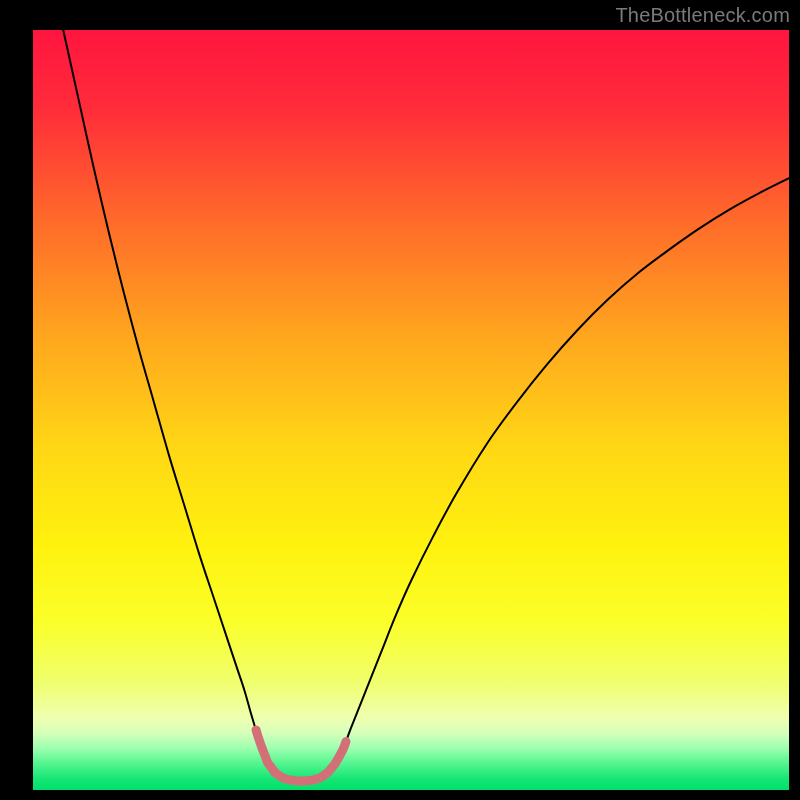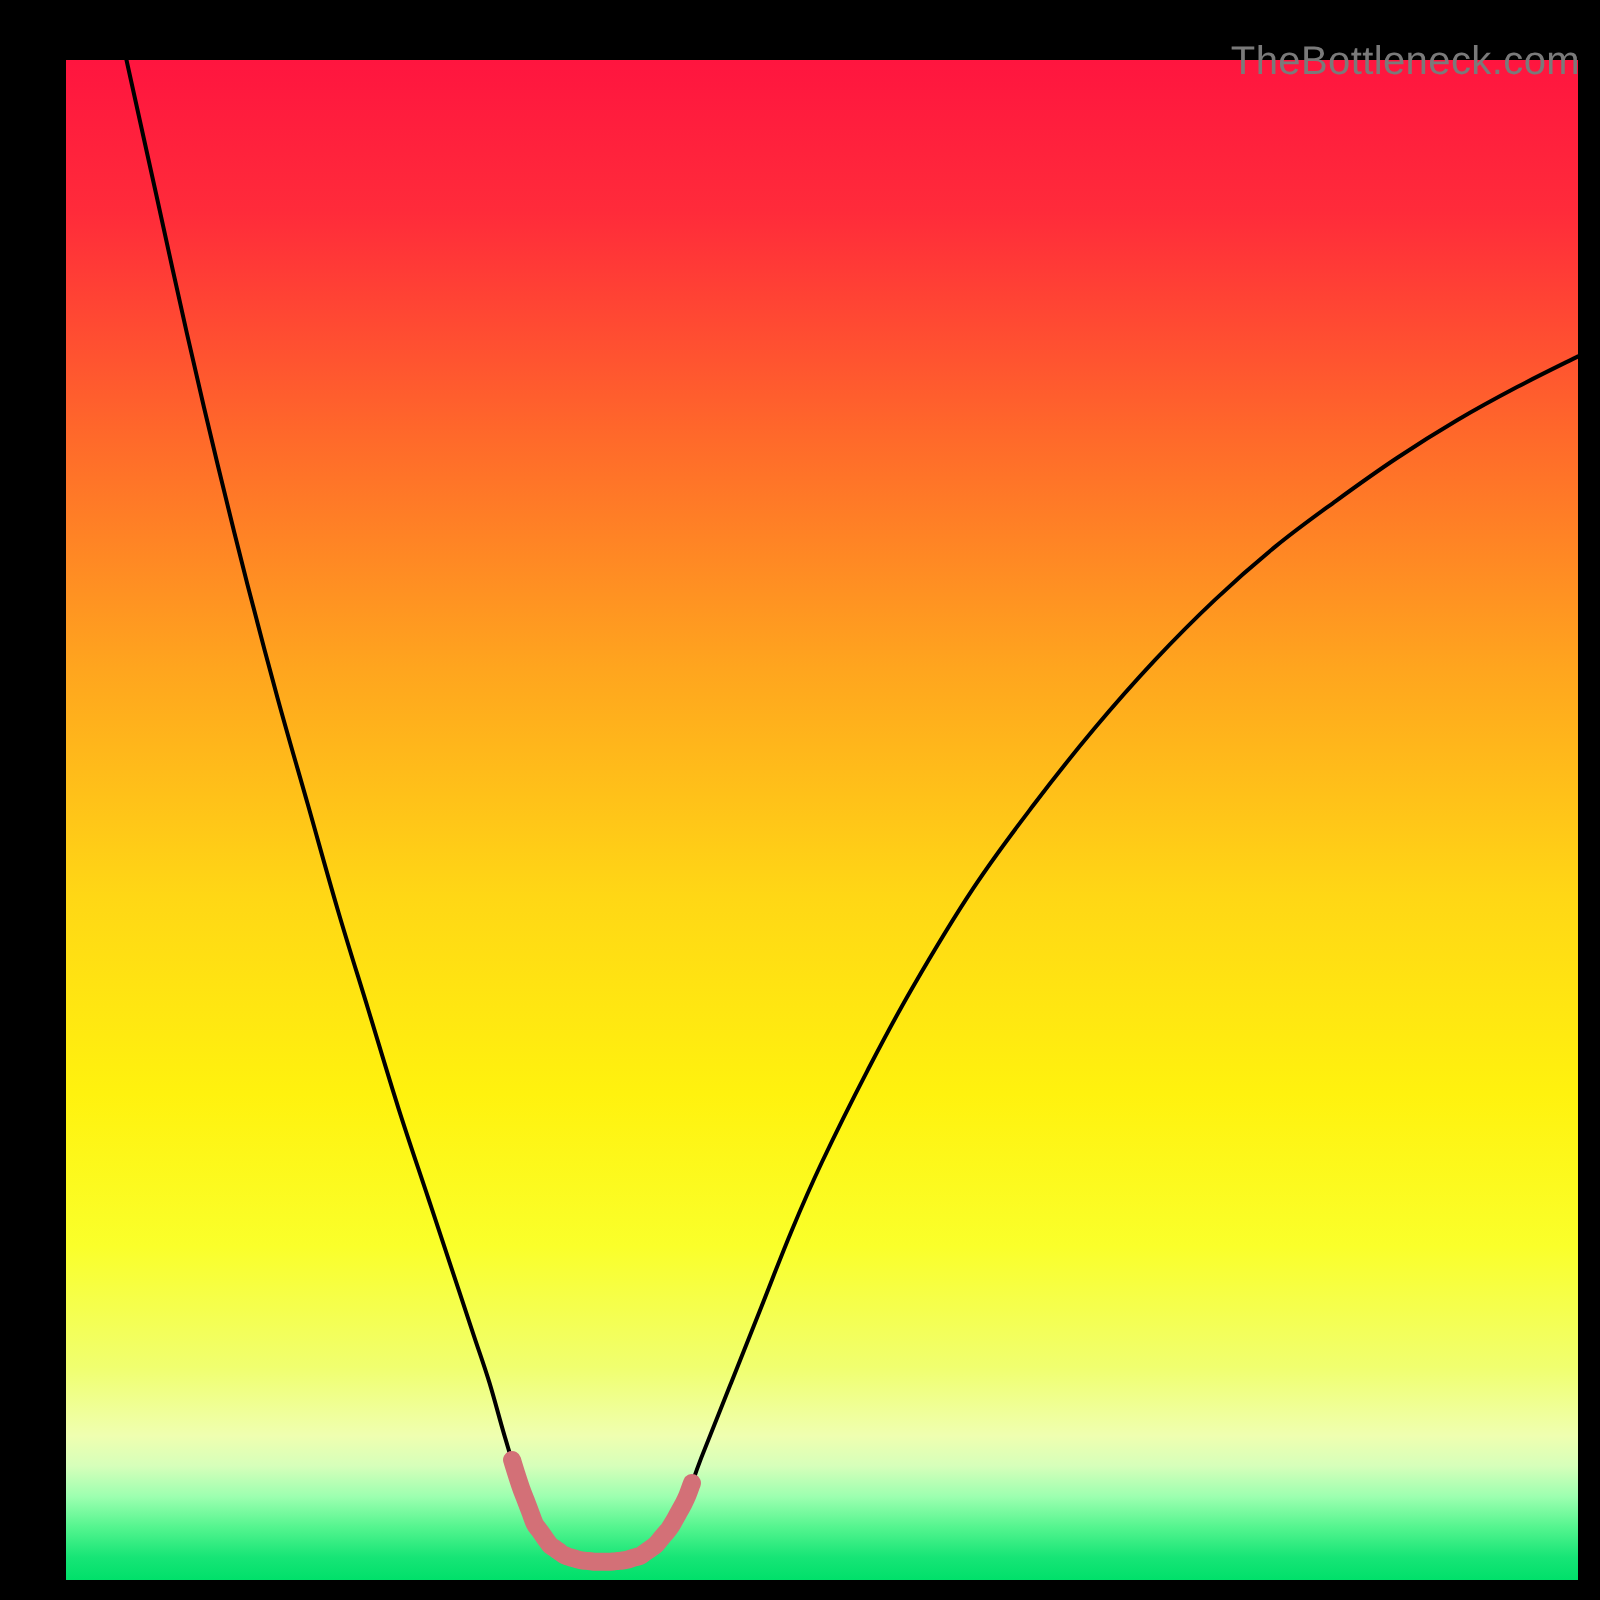--- a/index.html
+++ b/index.html
@@ -20,21 +20,20 @@
   }
   .watermark {
     position: absolute;
     top: 4px;
     right: 10px;
     color: #7a7a7a;
     font-size: 20px;
     font-weight: 400;
     letter-spacing: 0.2px;
     z-index: 10;
-    margin-top: 16px;
   }
   svg {
     position: absolute;
     top: 0;
     left: 0;
   }
 </style>
 </head>
 <body>
 

